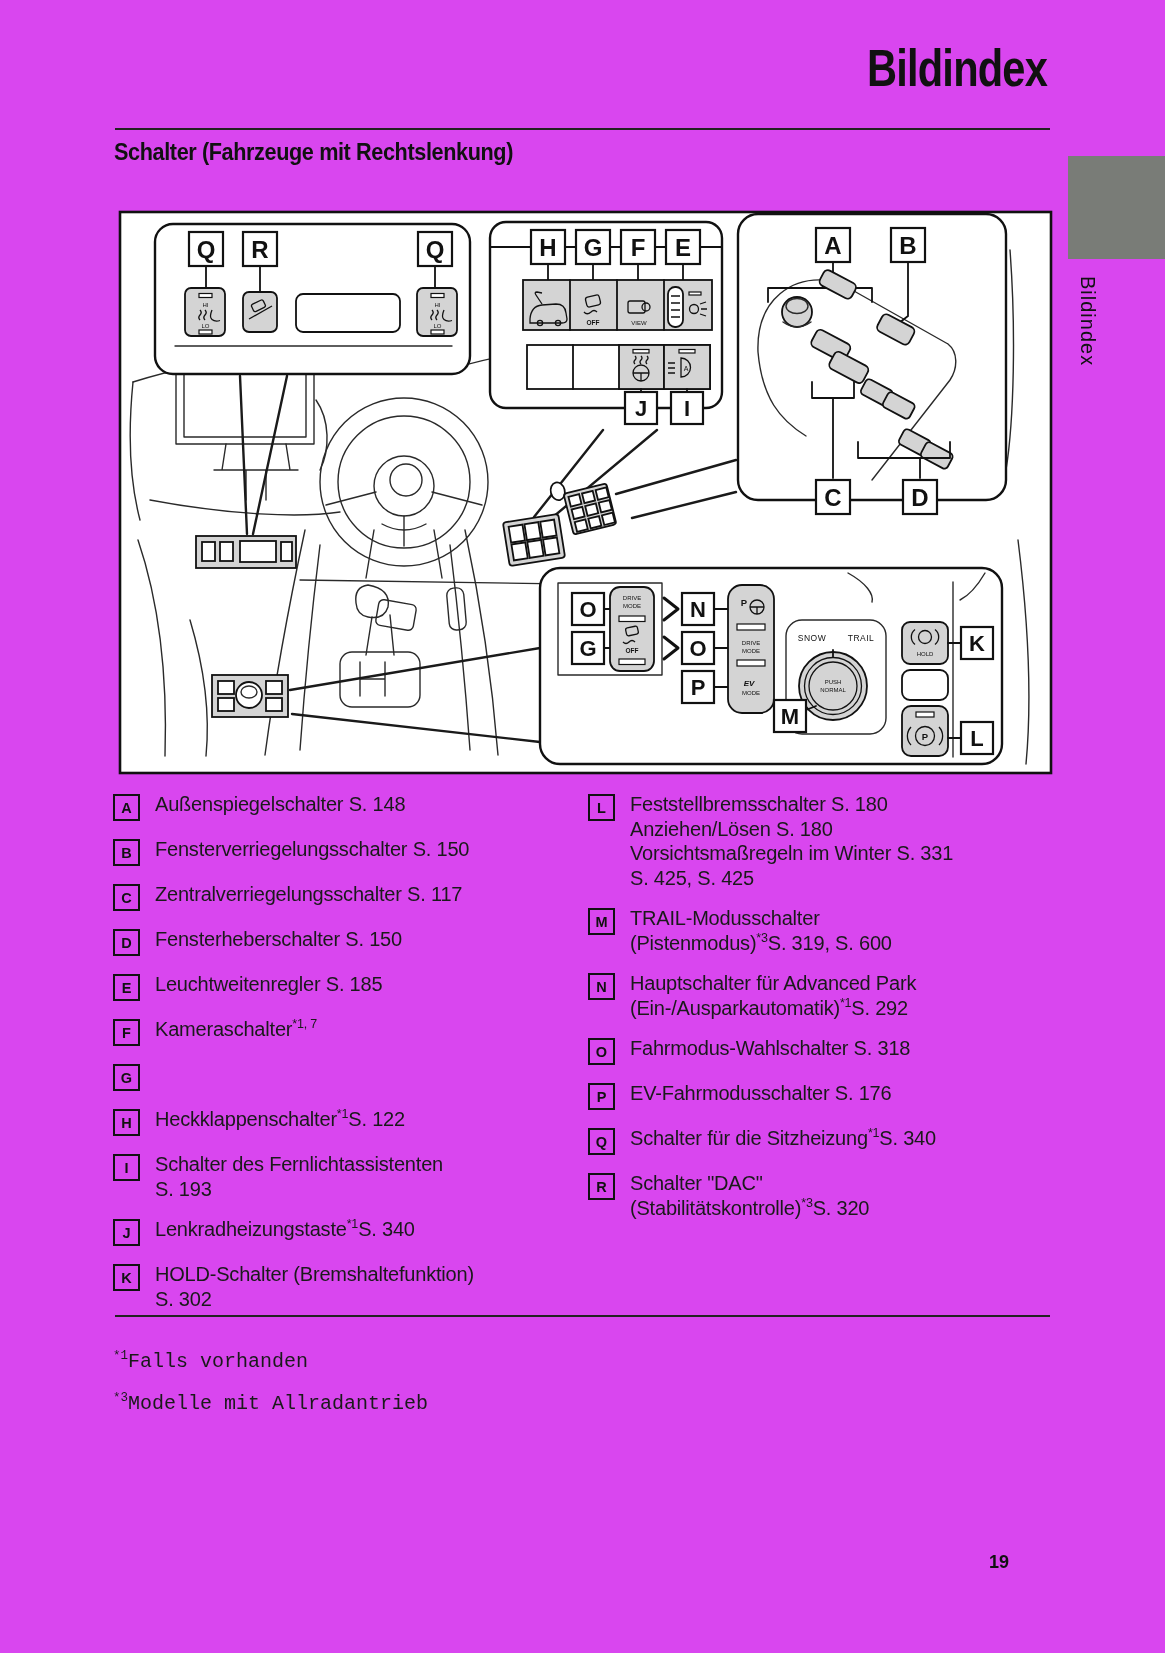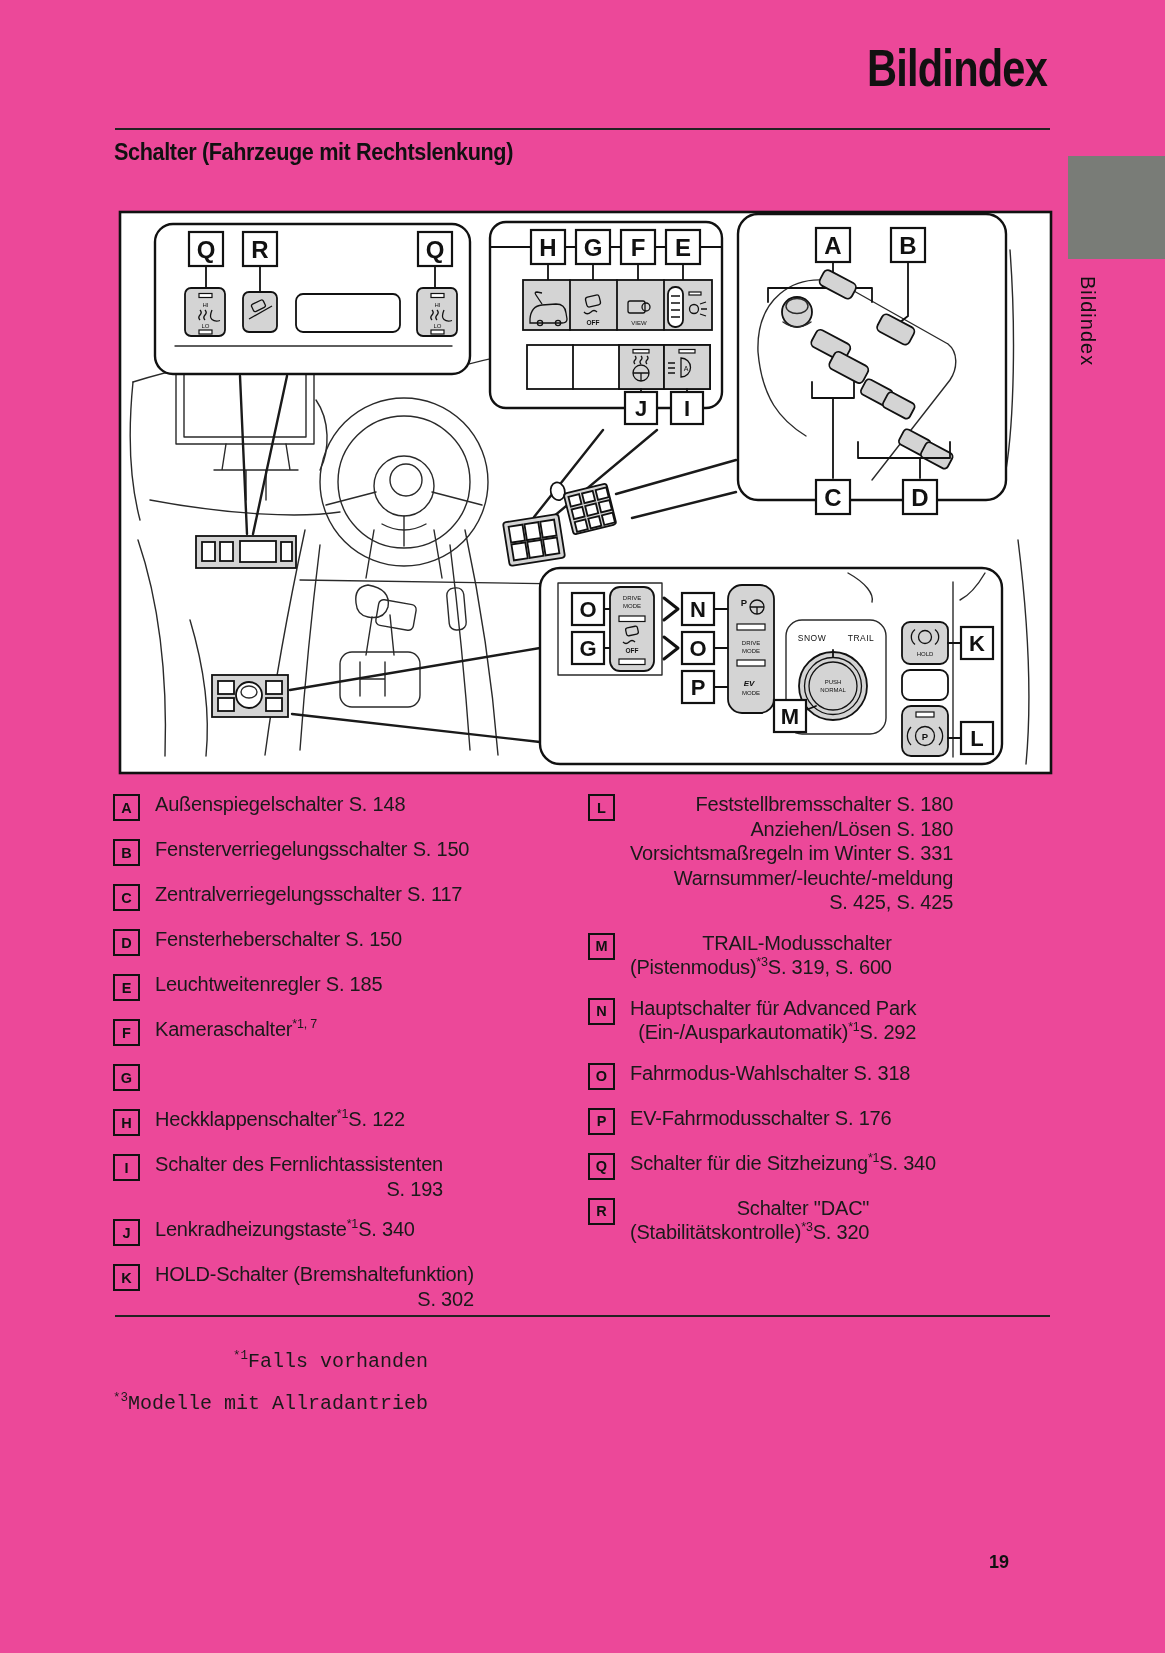--- a/index.html
+++ b/index.html
@@ -1,17 +1,17 @@
 <!DOCTYPE html>
 <html><head>
 <meta charset="utf-8">
 <style>
   html,body{margin:0;padding:0;background:#fff;}
-  .page{position:relative;width:1165px;height:1653px;background:#ec4899;overflow:hidden;
-        font-family:"Liberation Sans",sans-serif;color:#1a1a1a;text-align:right;}
+  .page{position:relative;width:1165px;height:1653px;background:#d946ef;overflow:hidden;
+        font-family:"Liberation Sans",sans-serif;color:#1a1a1a;}
   .title{position:absolute;top:38px;right:118px;margin:0;font-size:52px;font-weight:bold;
          letter-spacing:-1px;transform:scaleX(.8);transform-origin:100% 50%;color:#111;}
   .rule{position:absolute;left:115px;width:935px;height:2px;background:#222;}
   .rule-top{top:128px;}
   .rule-bottom{top:1315px;}
   .section{position:absolute;left:114px;top:139px;margin:0;font-size:23px;font-weight:bold;
            letter-spacing:-.4px;transform:scaleX(.94);transform-origin:0 50%;color:#111;}
   .tab{position:absolute;left:1068px;top:156px;width:97px;height:103px;background:#797c77;}
   .vlabel{position:absolute;left:1076px;top:276px;writing-mode:vertical-rl;
           font-size:20px;letter-spacing:1px;color:#111;}
@@ -483,21 +483,20 @@
     </div>
   </div>
 
   <div class="legend legend-right">
     <div class="li">
       <span class="bd">L</span>
       <div class="lt">
         <div class="ll"><span>Feststellbremsschalter S. 180</span></div>
         <div class="ll"><span>Anziehen/Lösen S. 180</span></div>
         <div class="ll"><span>Vorsichtsmaßregeln im Winter S. 331</span></div>
-        <div class="ll"><span>Warnsummer/-leuchte/-meldung</span></div>
         <div class="ll"><span>S. 425, S. 425</span></div>
       </div>
     </div>
     <div class="li">
       <span class="bd">M</span>
       <div class="lt">
         <div class="ll"><span>TRAIL-Modusschalter</span></div>
         <div class="ll"><span>(Pistenmodus)</span><sup>*3</sup><span>S. 319, S. 600</span></div>
       </div>
     </div>

